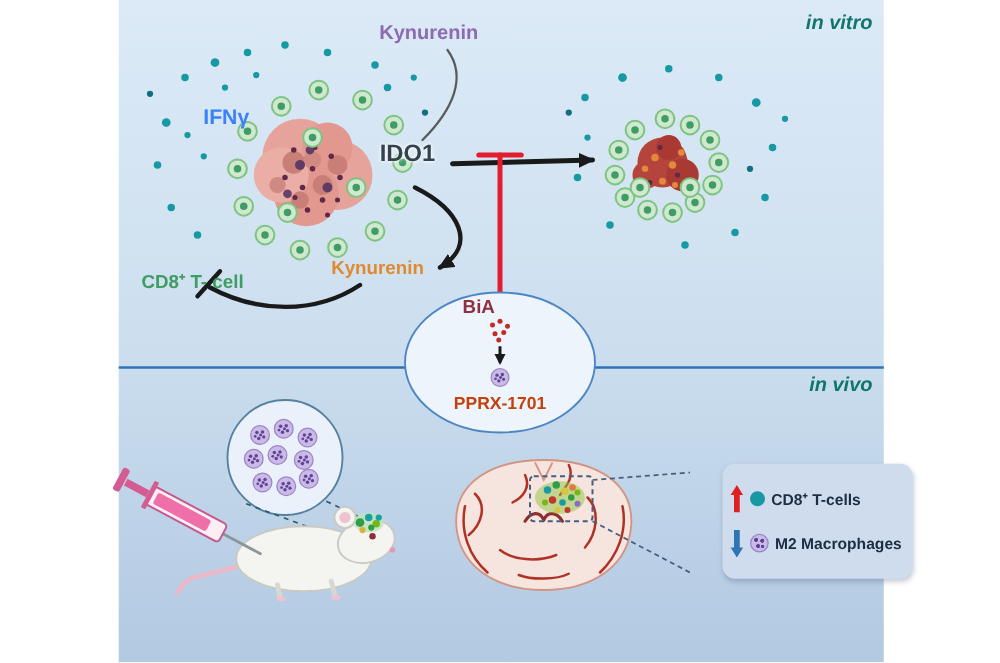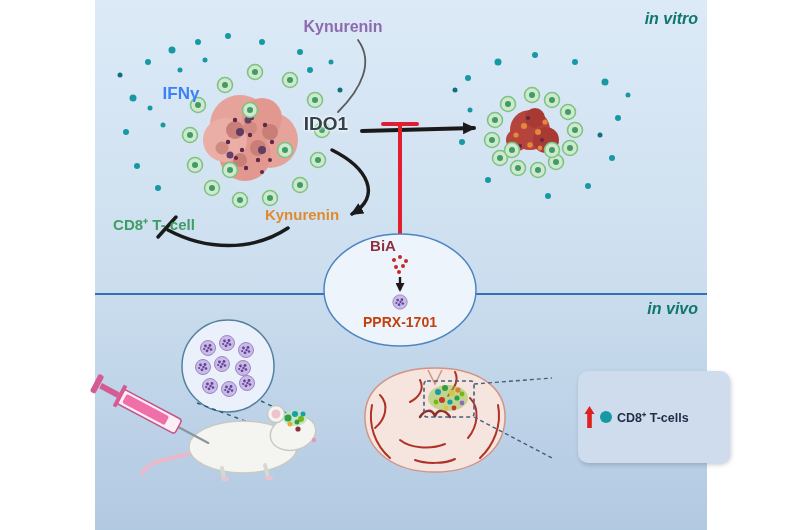--- a/index.html
+++ b/index.html
@@ -325,15 +325,22 @@
   <div class="lbl lbl-pprx">PPRX-1701</div>
 
   <div class="legend">
     <div class="legend-row">
       <svg class="trend" width="11" height="22" viewBox="0 0 11 22">
         <path d="M5.5 0 L10.5 8 H7.8 V22 H3.2 V8 H0.5 Z" fill="#e02020"></path>
       </svg>
       <span class="dot dot-teal"></span>
       <span class="legend-label">CD8⁺ T-cells</span>
     </div>
+    <div class="legend-row">
+      <svg class="trend" width="11" height="22" viewBox="0 0 11 22">
+        <path d="M5.5 22 L10.5 14 H7.8 V0 H3.2 V14 H0.5 Z" fill="#2e75b6"></path>
+      </svg>
+      <span class="dot dot-macro"></span>
+      <span class="legend-label">M2 Macrophages</span>
+    </div>
   </div>
 
 </div>
 
 </body></html>

